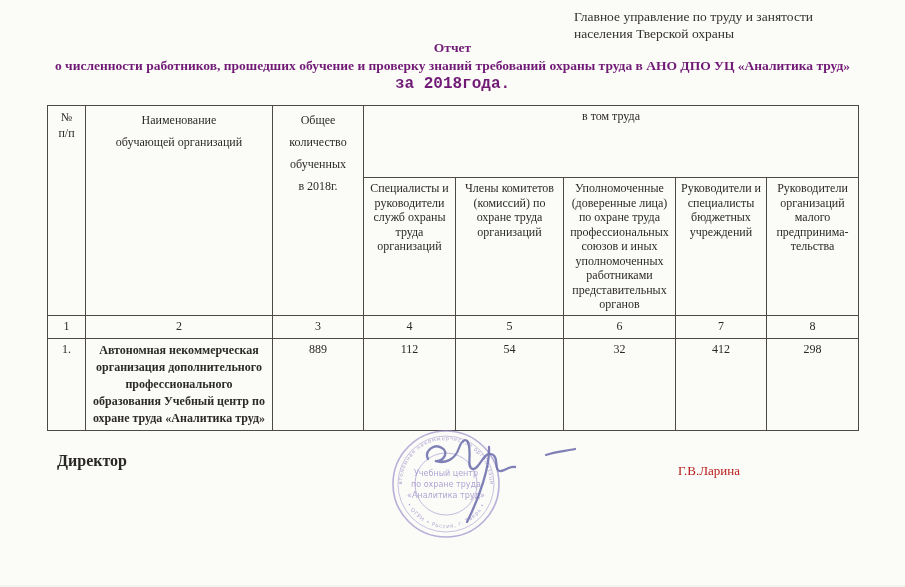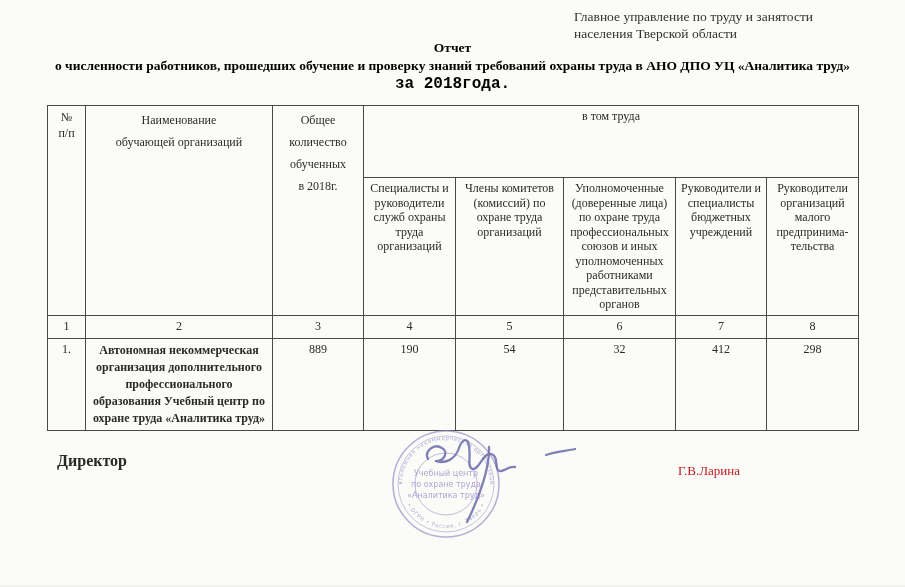--- a/index.html
+++ b/index.html
@@ -16,21 +16,21 @@
     background:#fbfbf8;
   }
   
   .letterhead{
     position:absolute;left:574px;top:8px;width:280px;
     font-size:13.5px;line-height:17px;color:#33312e;
   }
   
   .title{
     position:absolute;left:0;top:39px;width:905px;
-    text-align:center;font-weight:bold;color:#000000;
+    text-align:center;font-weight:bold;color:#701a75;
   }
   .title .t1{font-size:13.5px;line-height:18px;}
   .title .t2{font-size:13.5px;line-height:18px;}
   .title .t3{font-size:16px;line-height:18px;font-family:Liberation Mono, monospace;}
   
   table.report{
     position:absolute;left:47px;top:105px;
     width:811px;border-collapse:collapse;table-layout:fixed;
     border:1.5px solid #47443f;
   }
@@ -67,21 +67,21 @@
   .sig-svg{position:absolute;left:0;top:0;pointer-events:none;}
   .stamp-txt{font-family:"DejaVu Sans", sans-serif;}
 </style>
 </head>
 <body>
 
 <div class="page">
 
   <div class="letterhead">
     <div>Главное управление по труду и занятости</div>
-    <div>населения Тверской области</div>
+    <div>населения Тверской охраны</div>
   </div>
 
   <div class="title">
     <div class="t1">Отчет</div>
     <div class="t2">о численности работников, прошедших обучение  и проверку знаний требований охраны труда в АНО ДПО УЦ «Аналитика труд»</div>
     <div class="t3">за 2018года.</div>
   </div>
 
   <table class="report">
     <colgroup>
@@ -120,21 +120,21 @@
       <td class="numcell">4</td>
       <td class="numcell">5</td>
       <td class="numcell">6</td>
       <td class="numcell">7</td>
       <td class="numcell">8</td>
     </tr>
     <tr class="rD">
       <td class="datacell">1.</td>
       <td class="orgname">Автономная некоммерческая организация дополнительного профессионального образования Учебный центр по охране труда «Аналитика труд»</td>
       <td class="datacell">889</td>
-      <td class="datacell">190</td>
+      <td class="datacell">112</td>
       <td class="datacell">54</td>
       <td class="datacell">32</td>
       <td class="datacell">412</td>
       <td class="datacell">298</td>
     </tr>
   </tbody>
     </table>
 
   <div class="footer-left">
     <div>Директор</div>

